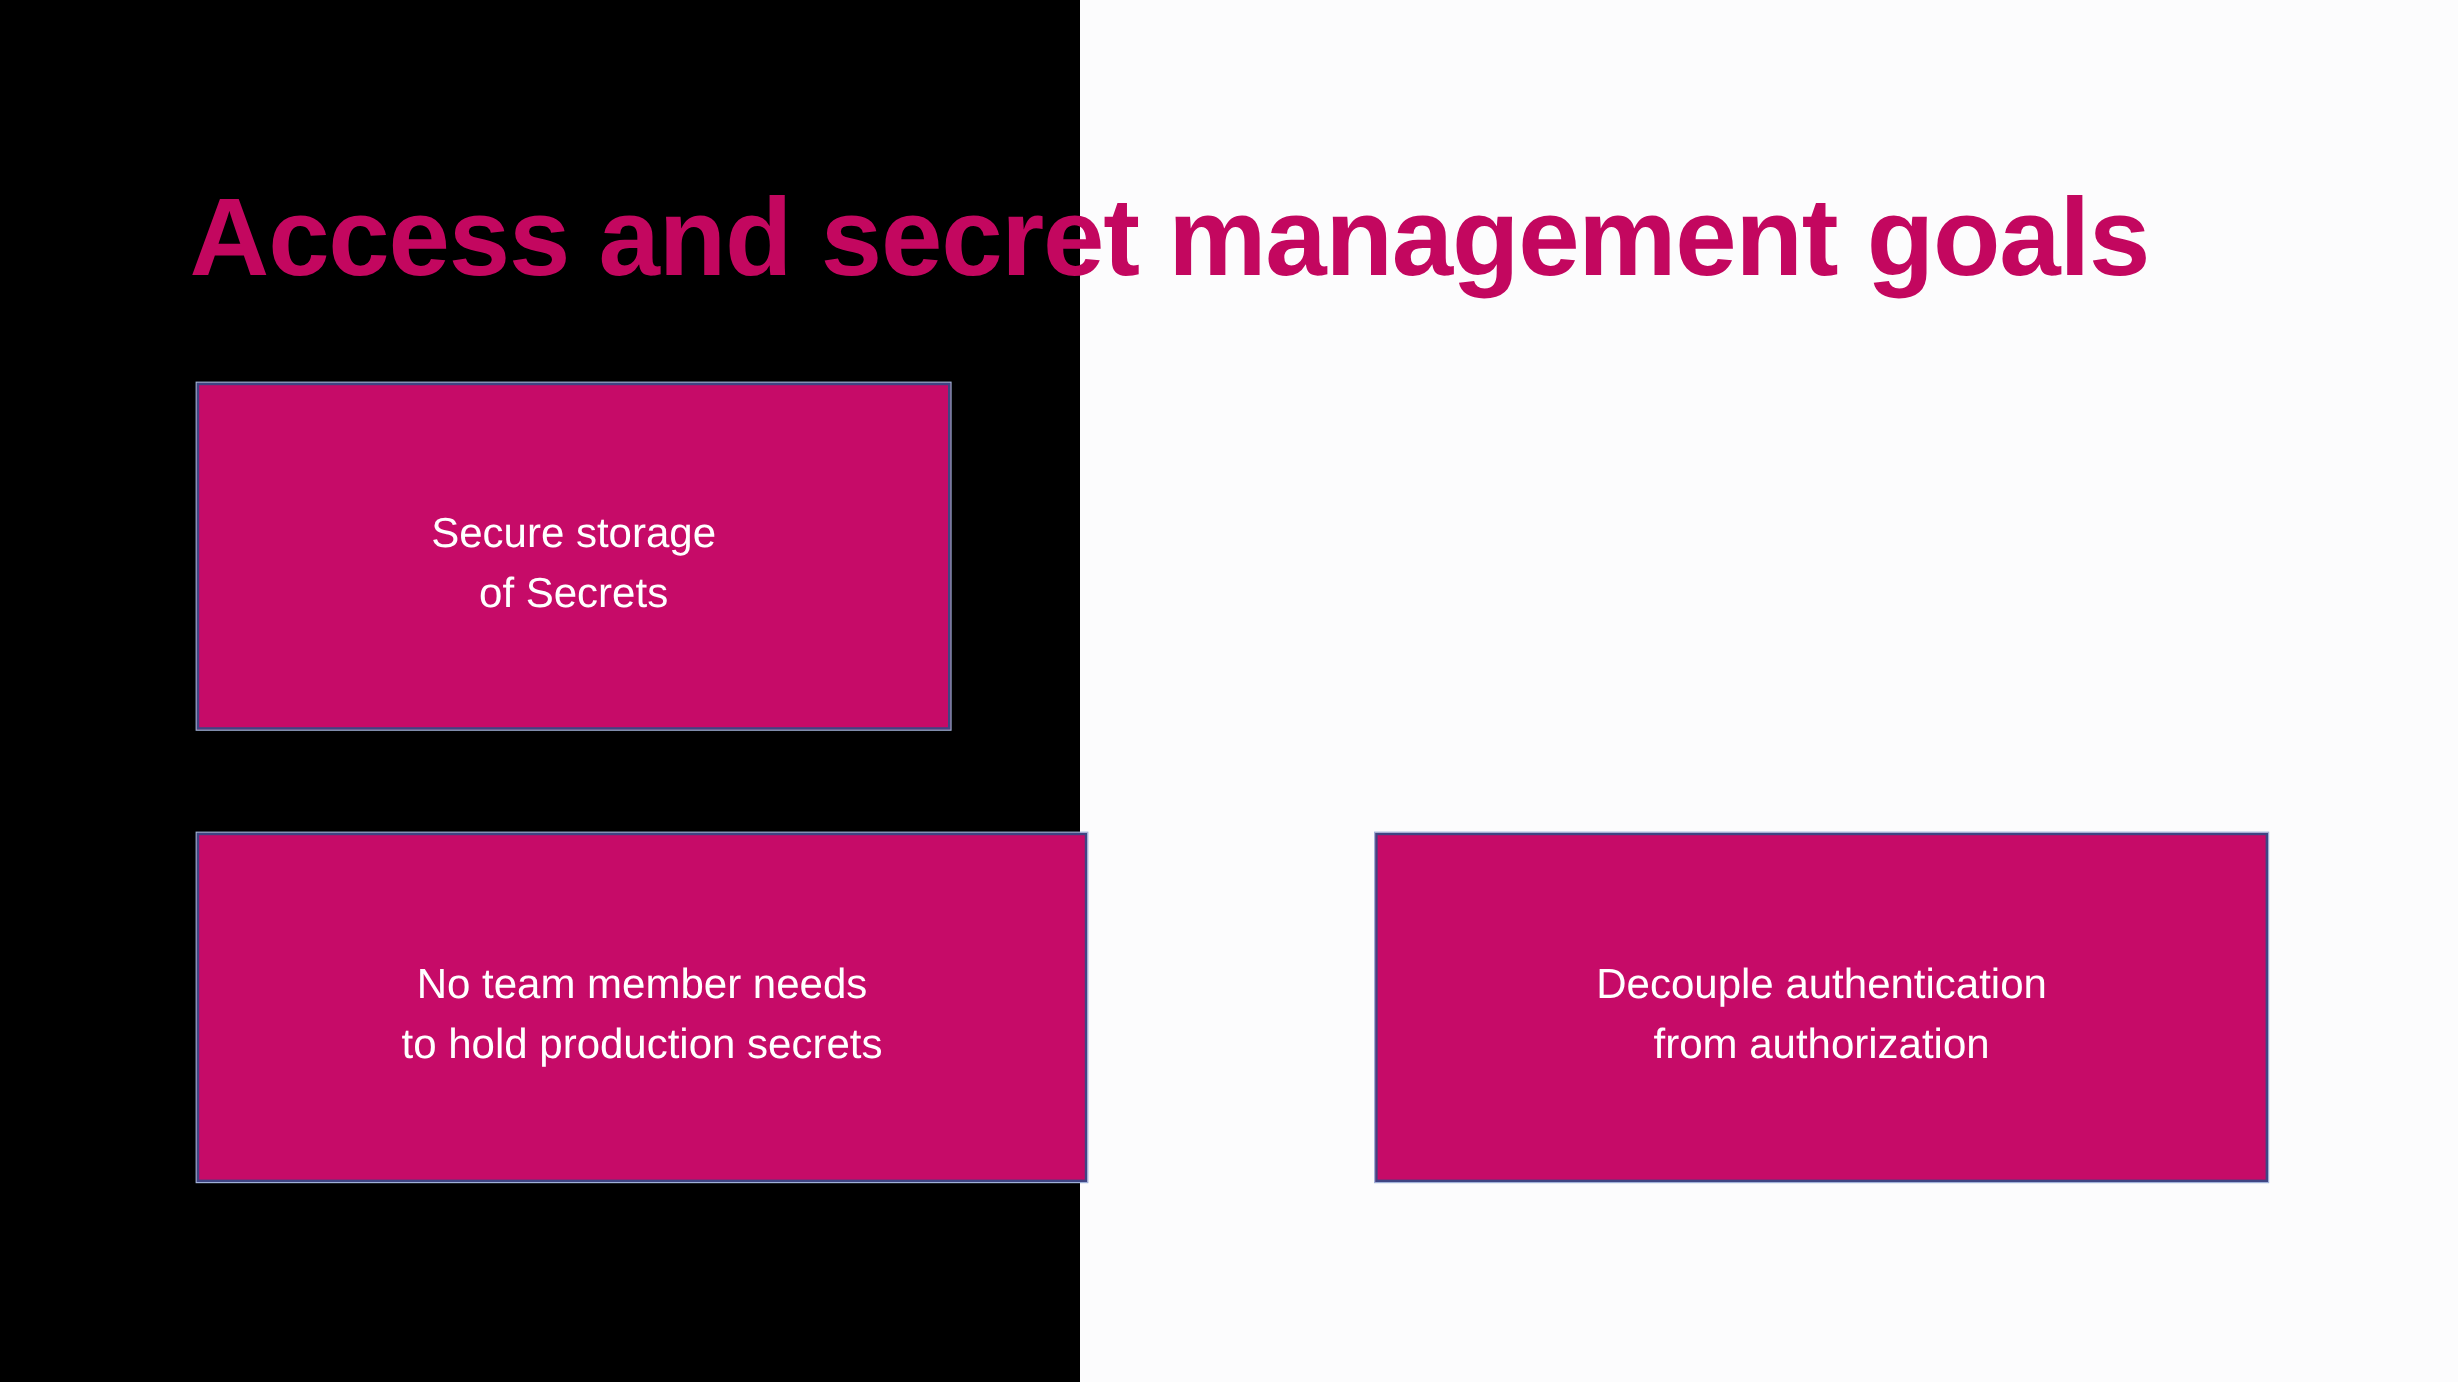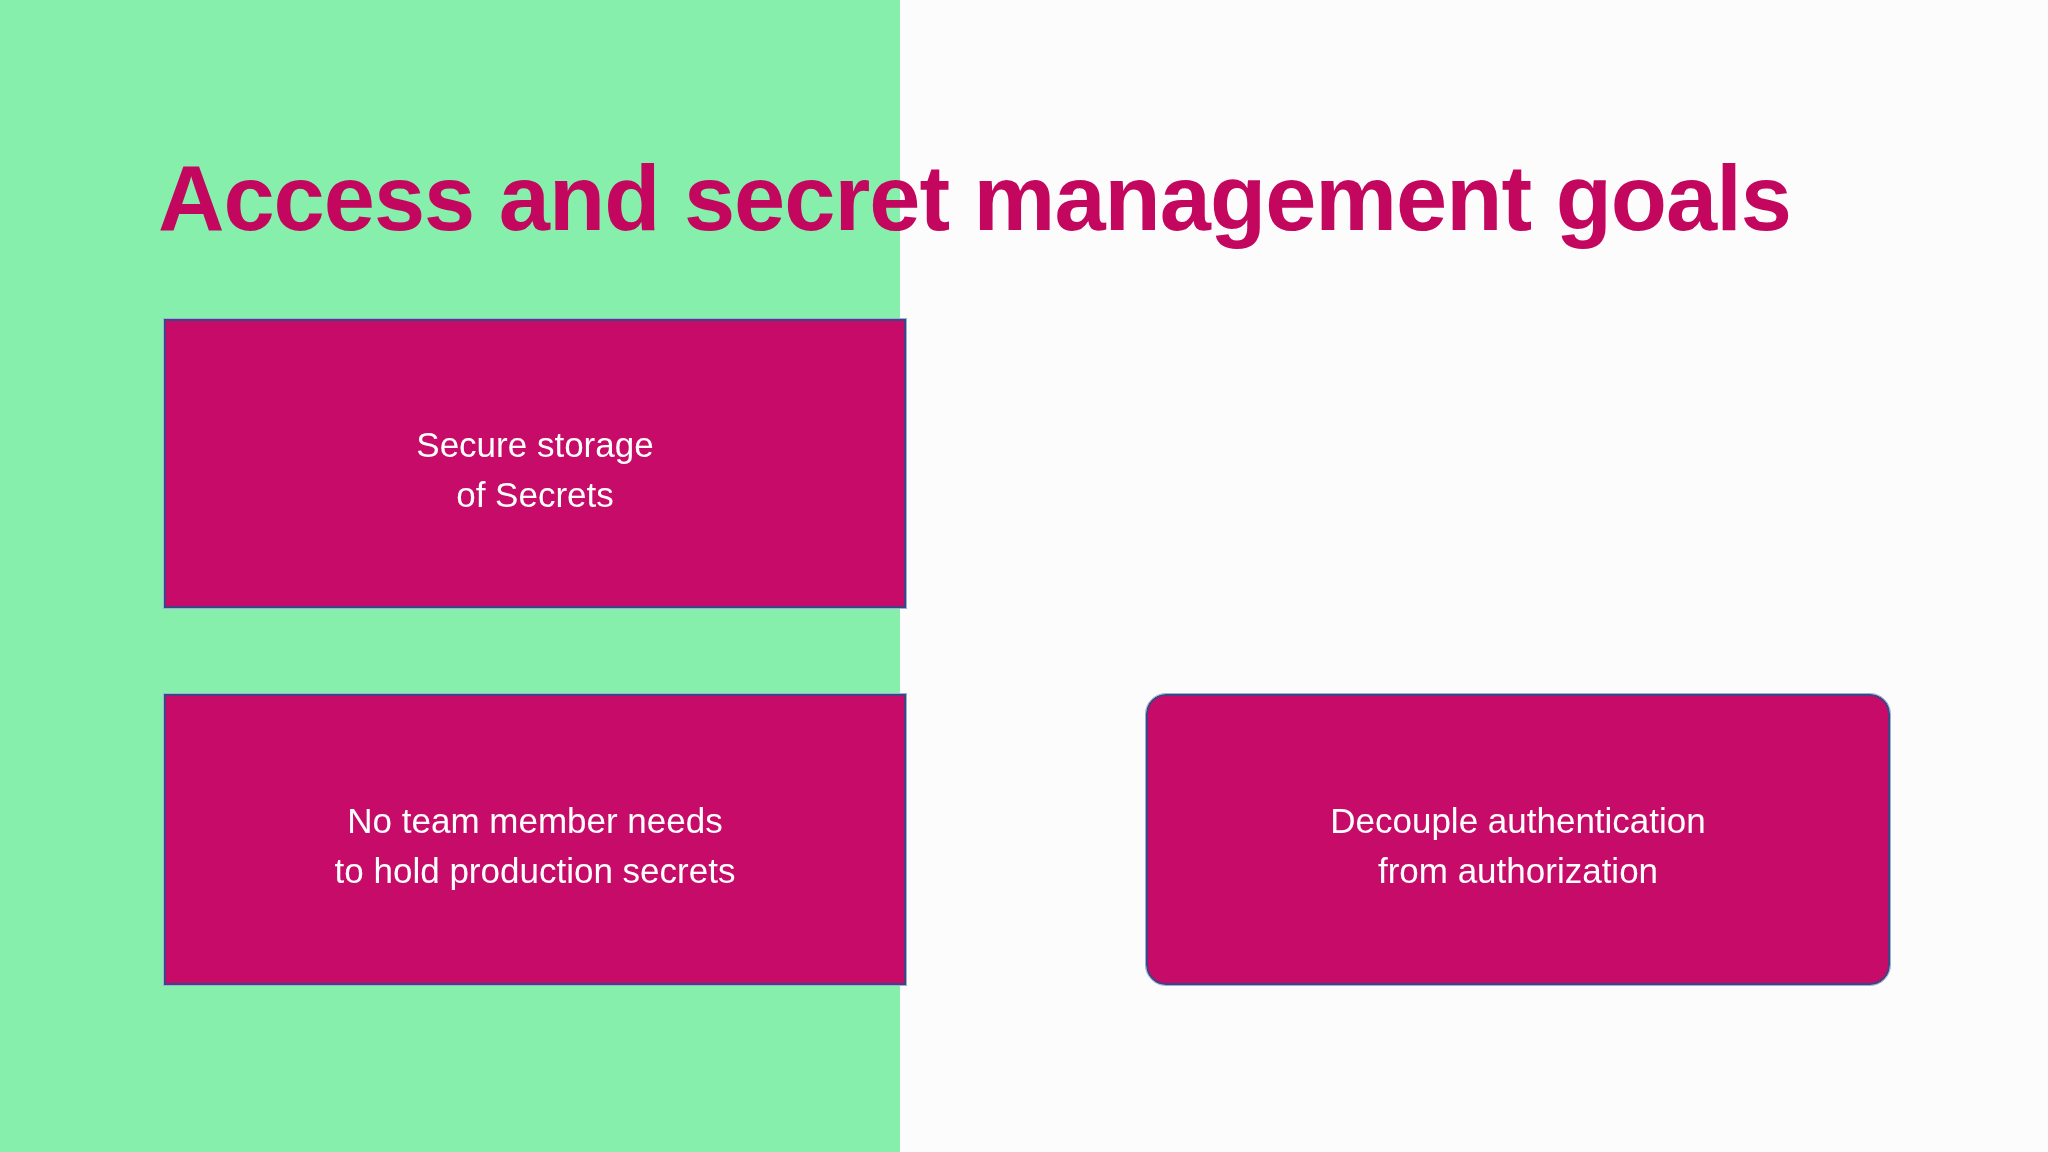--- a/index.html
+++ b/index.html
@@ -4,21 +4,21 @@
 <style>
   html, body {
     margin: 0;
     padding: 0;
     background: #ffffff;
   }
   .stage {
     position: relative;
     width: 2048px;
     height: 1152px;
-    background: #86efac;
+    background: #000000;
     overflow: hidden;
     font-family: "Liberation Sans", sans-serif;
   }
   .bg-tint {
     position: absolute;
     left: 900px;
     top: 0;
     right: 0;
     bottom: 0;
     background: #fcfcfd;
@@ -46,24 +46,24 @@
   }
   .goal-box .label {
     padding-top: 12px;
     color: #ffffff;
     font-size: 35px;
     line-height: 50px;
     text-align: center;
     white-space: pre-line;
     font-weight: 400;
   }
-  .box-1 { left: 164px; top: 319px; width: 742px; height: 289px; }
+  .box-1 { left: 164px; top: 319px; width: 628px; height: 289px; }
   .box-2 { left: 1146px; top: 319px; width: 744px; height: 289px; }
   .box-3 { left: 164px; top: 694px; width: 742px; height: 291px; }
-  .box-4 { left: 1146px; top: 694px; width: 744px; height: 291px; border-radius: 20px; }
+  .box-4 { left: 1146px; top: 694px; width: 744px; height: 291px; }
 </style>
 </head>
 <body>
 
 <div class="stage">
   <div class="bg-tint"></div>
 
   <h1 class="slide-title">Access and secret management goals</h1>
 
   <div class="goal-box box-1">

